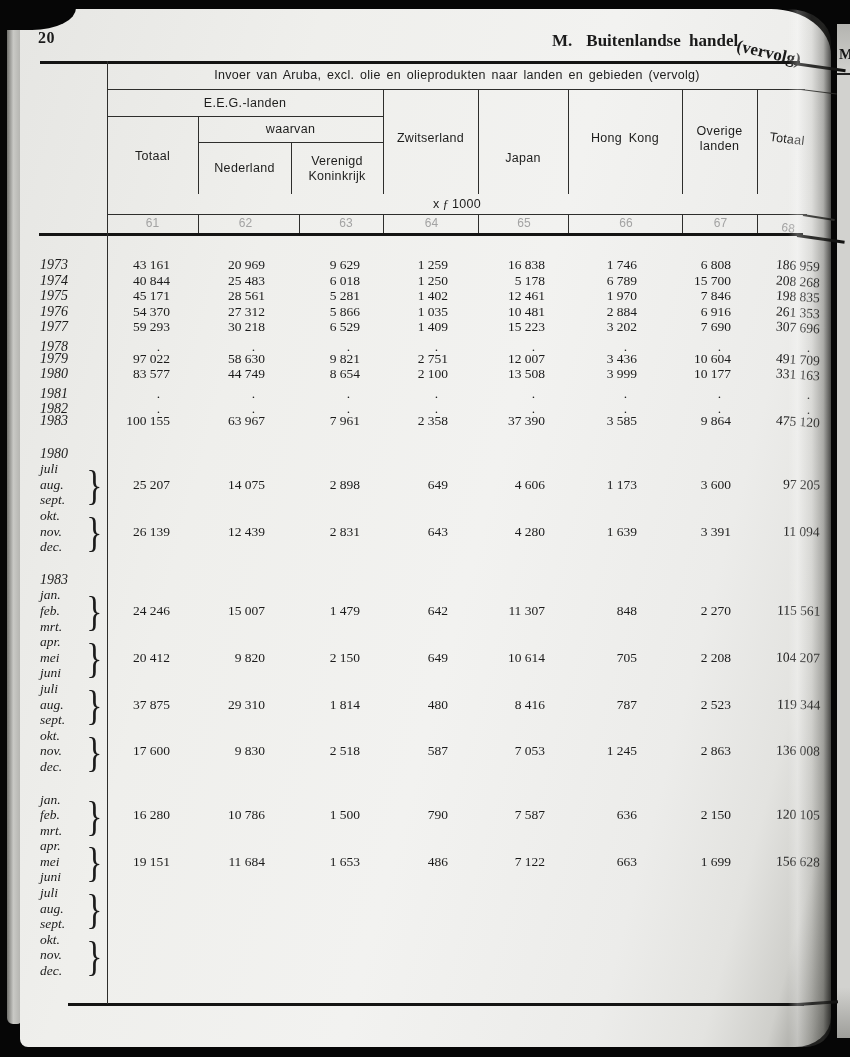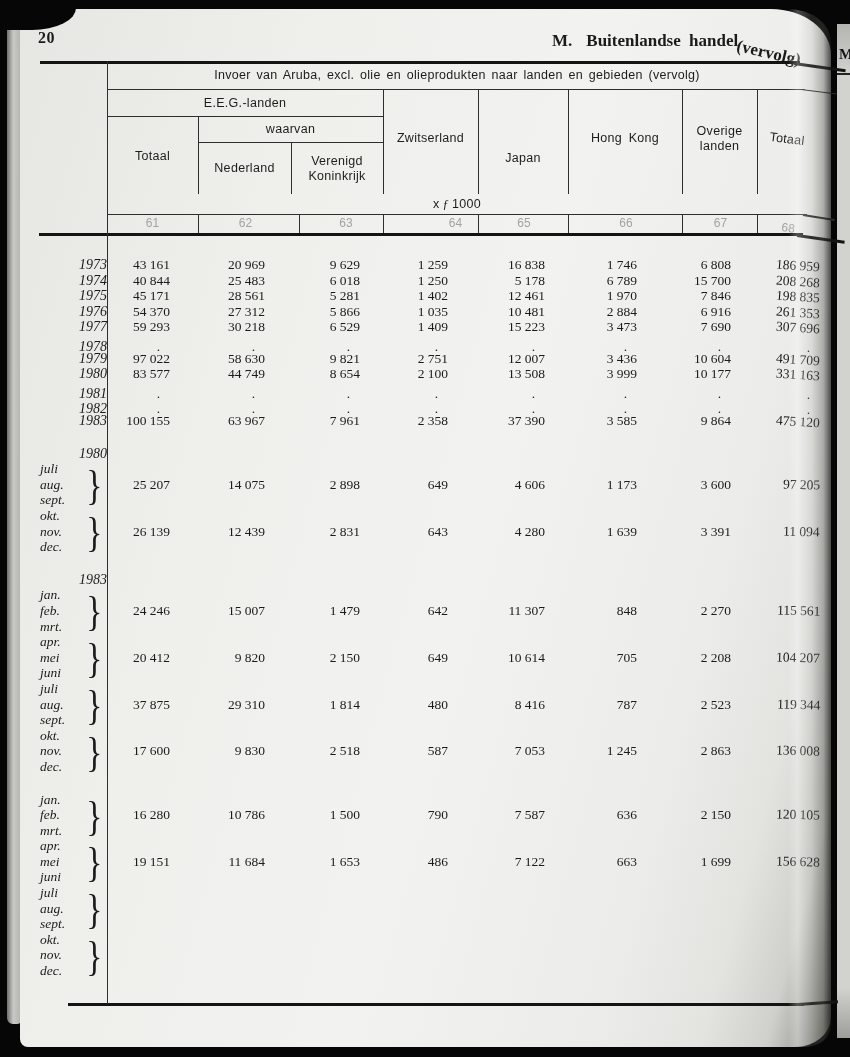--- a/index.html
+++ b/index.html
@@ -77,37 +77,37 @@
   #h-japan{left:478px;top:131px;width:90px;margin-top:20px;}
   #h-hongkong{left:568px;top:131px;width:114px;word-spacing:3px;}
   #h-overige{left:682px;top:124px;width:75px;}
   #h-totaal-last{left:755px;top:132px;width:64px;transform:rotate(7deg);}
   #unit-row{left:107px;top:197px;width:700px;}
   #unit-row .uf{font-family:"Liberation Serif",serif;font-style:italic;padding:0 3px;}
   .numcell{position:absolute;top:215px;height:18px;z-index:10;text-align:center;
     font-family:"Liberation Sans",sans-serif;font-size:12px;line-height:17px;color:#a3a3a3;}
   .numcell.bl{border-left:1px solid #2e2e2c;}
   #n61{left:107px;width:91px;}  #n62{left:198px;width:93px;}
-  #n63{left:291px;width:92px;margin-left:8px;}  #n64{left:383px;width:95px;padding-left:24px;}
+  #n63{left:291px;width:92px;margin-left:8px;}  #n64{left:383px;width:95px;}
   #n65{left:478px;width:90px;}  #n66{left:568px;width:114px;}
   #n67{left:682px;width:75px;}  #n68{left:757px;width:62px;}
   #n68 span{display:inline-block;transform:rotate(7deg) translateY(5px);}
 
   
   .table-body{position:absolute;left:38px;top:257px;width:784px;z-index:10;
     font-size:13.5px;}
   .row{display:grid;grid-template-columns:69px 91px 93px 92px 95px 90px 114px 75px 65px;
     height:15.6px;line-height:15.6px;}
   .group-row{height:46.8px;align-items:center;}
   .cell{text-align:right;padding-right:var(--pad,0);overflow:visible;white-space:nowrap;}
   .c1{--pad:28px;} .c2{--pad:26px;} .c3{--pad:23px;} .c4{--pad:30px;}
   .c5{--pad:23px;} .c6{--pad:45px;} .c7{--pad:26px;} .c8{--pad:2px;}
   .dots .cell{padding-right:calc(var(--pad) + 10px);}
   .dots .cell span{position:relative;top:4px;}
-  .ylabel{text-align:right;font-style:italic;font-size:14px;padding-left:2px;}
+  .ylabel{text-align:left;font-style:italic;font-size:14px;padding-left:2px;}
   .mlabel{position:relative;text-align:left;font-style:italic;font-size:13.5px;padding-left:2px;align-self:start;}
   .mline{height:15.6px;line-height:15.6px;}
   .brace{position:absolute;left:46px;top:0px;font-style:normal;
     font-size:43px;line-height:47px;font-weight:400;color:#1b1b1b;
     transform:scaleX(.78);font-family:"Liberation Serif",serif;}
   #year-rows .c8 span{display:inline-block;transform:rotate(4deg) translateY(1px);}
   .msection .c8 span{display:inline-block;transform:rotate(1.5deg);}
   .msection{margin-top:17px;}
 </style>
 </head>
@@ -208,21 +208,21 @@
         <div class="cell c7"><span>6 916</span></div>
         <div class="cell c8"><span>261 353</span></div>
       </div>
       <div class="row">
         <div class="cell ylabel"><span>1977</span></div>
         <div class="cell c1"><span>59 293</span></div>
         <div class="cell c2"><span>30 218</span></div>
         <div class="cell c3"><span>6 529</span></div>
         <div class="cell c4"><span>1 409</span></div>
         <div class="cell c5"><span>15 223</span></div>
-        <div class="cell c6"><span>3 473</span></div>
+        <div class="cell c6"><span>3 202</span></div>
         <div class="cell c7"><span>7 690</span></div>
         <div class="cell c8"><span>307 696</span></div>
       </div>
       <div class="row dots">
         <div class="cell ylabel"><span>1978</span></div>
         <div class="cell c1"><span>.</span></div>
         <div class="cell c2"><span>.</span></div>
         <div class="cell c3"><span>.</span></div>
         <div class="cell c4"><span>.</span></div>
         <div class="cell c5"><span>.</span></div>

